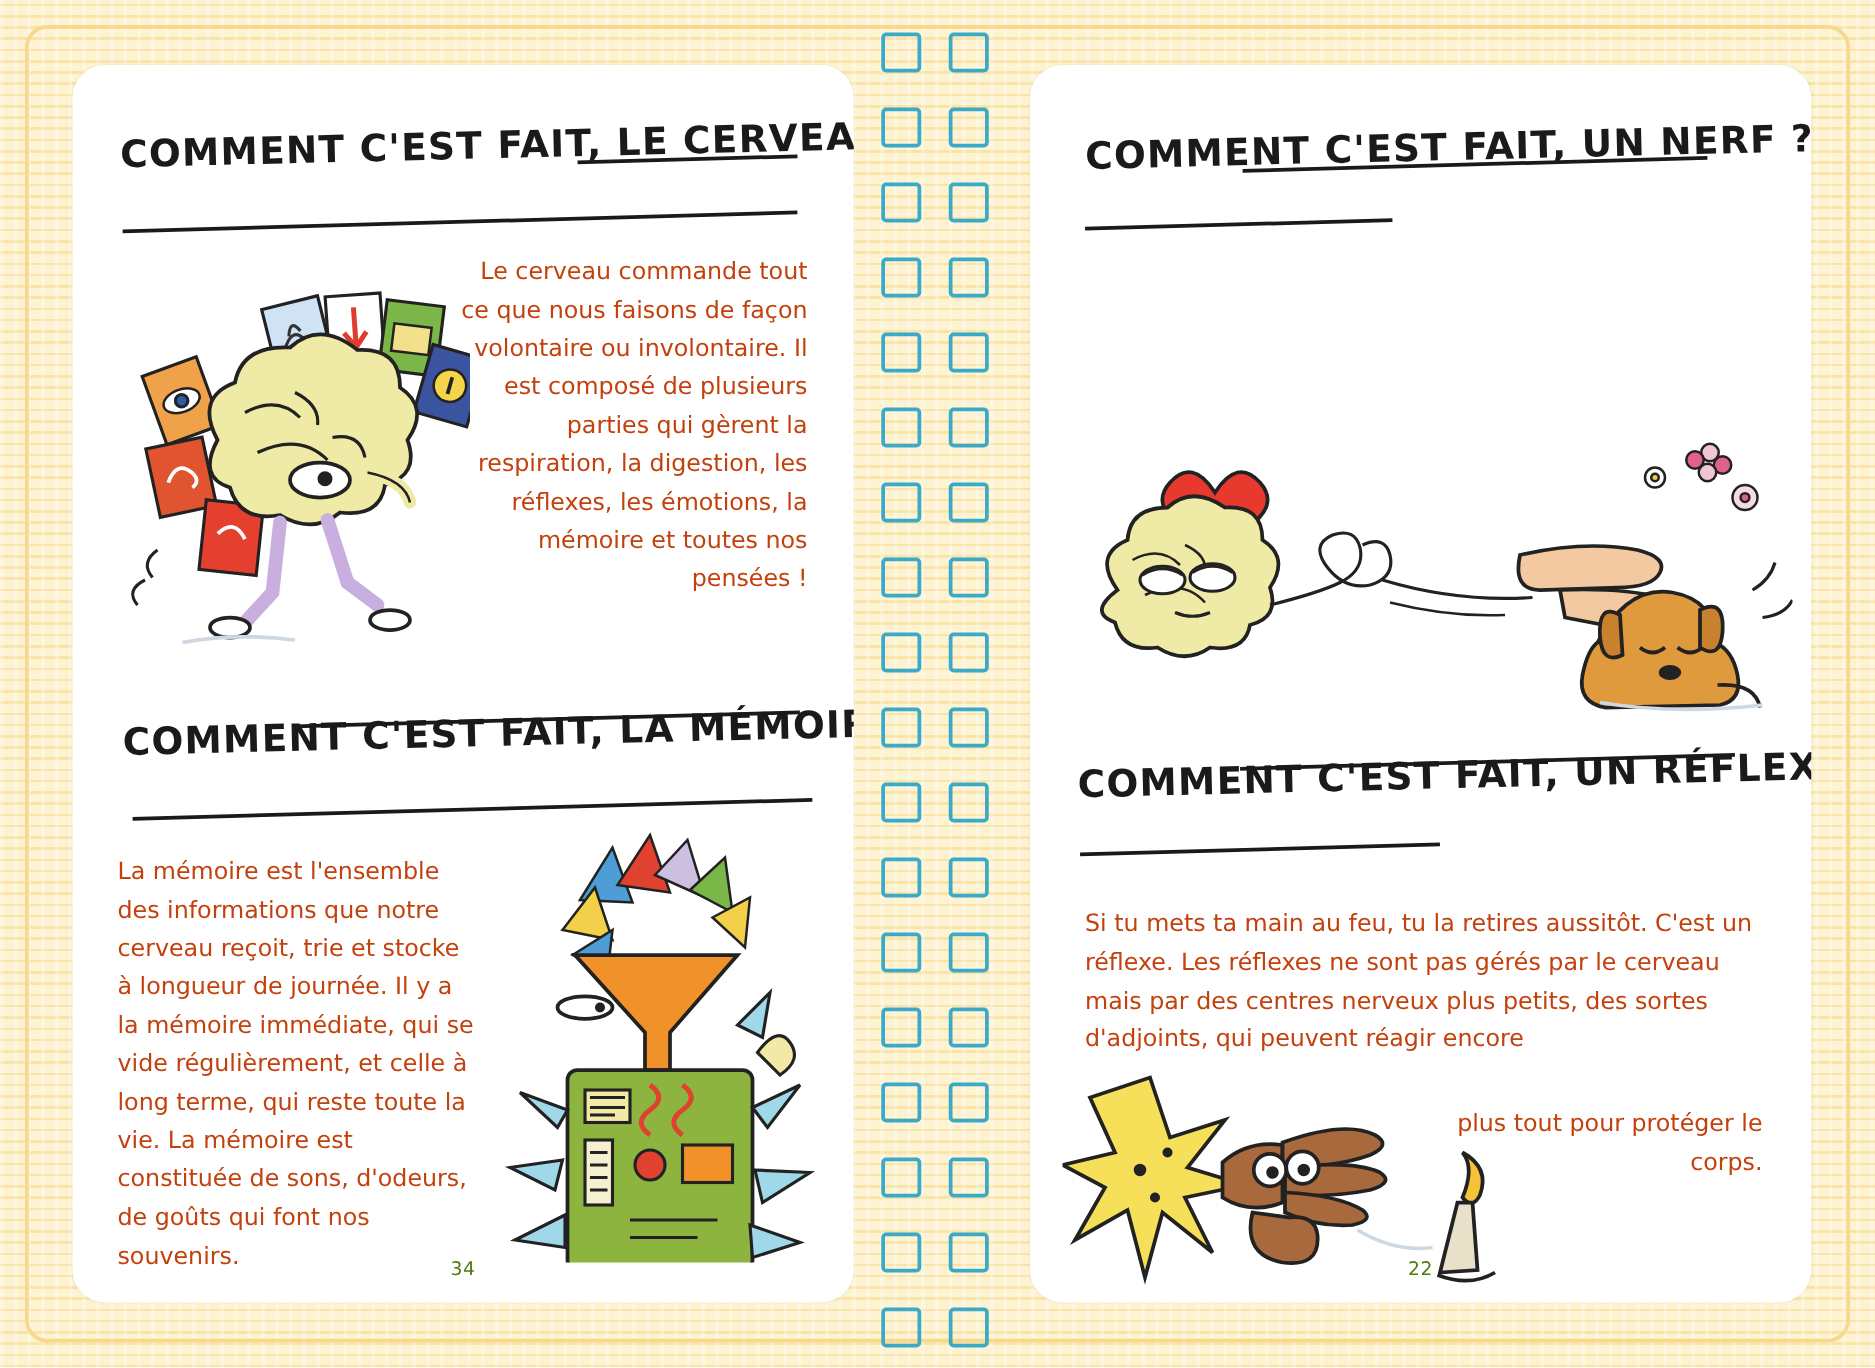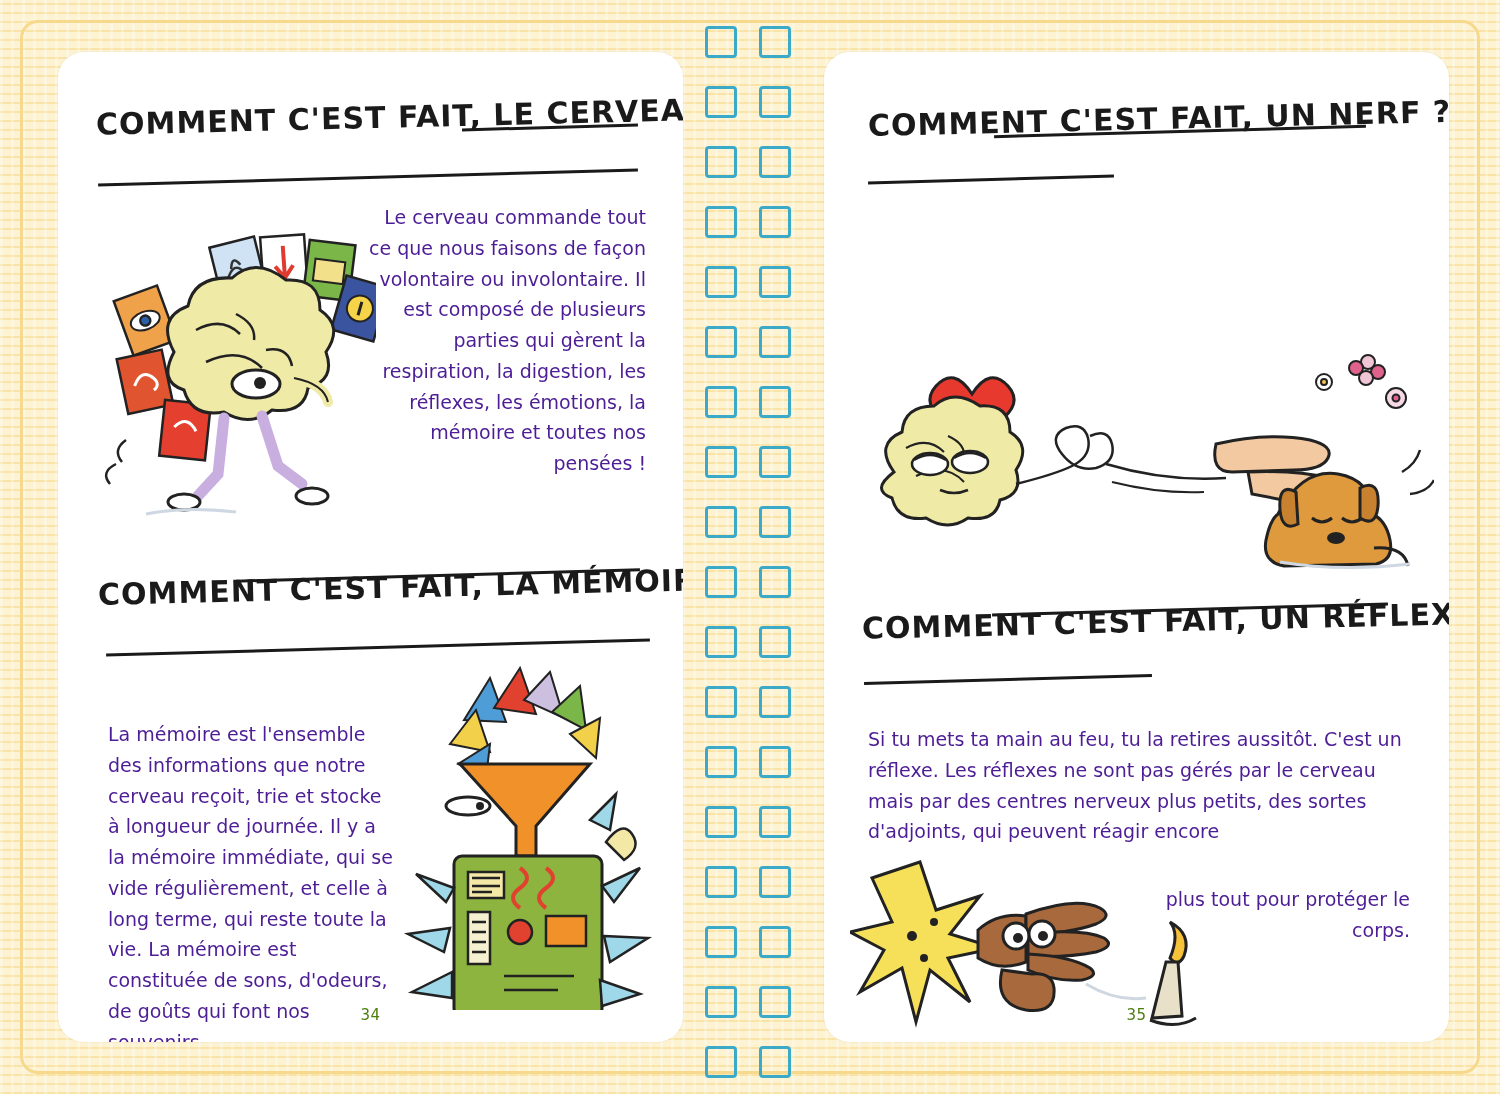--- a/index.html
+++ b/index.html
@@ -109,21 +109,21 @@
     background: #1a1a1a;
     transform: rotate(-1.6deg);
   }
 
   
   .body-text {
     position: absolute;
     font-family: "DejaVu Sans", sans-serif;
     font-size: 19px;
     line-height: 1.62;
-    color: #4c1d95;
+    color: #c2410c;
   }
   .align-right { text-align: right; }
   .align-left  { text-align: left; }
 
   
   .illu {
     position: absolute;
   }
   .illu svg { display: block; }
 </style>
@@ -199,21 +199,21 @@
     </div>
 
     <div class="body-text align-right" style="left:300px; top:150px; width:288px;">Le cerveau commande tout ce que nous faisons de façon volontaire ou involontaire. Il est composé de plusieurs parties qui gèrent la respiration, la digestion, les réflexes, les émotions, la mémoire et toutes nos pensées !</div>
 
     <div class="heading" style="left:40px; top:518px;">
       <span>COMMENT C'EST FAIT, LA MÉMOIRE ?</span>
     </div>
     <div class="heading-rule" style="left:178px; top:522px; width:404px;"></div>
     <div class="heading-rule" style="left:48px; top:594px; width:544px;"></div>
 
-    <div class="body-text align-left" style="left:50px; top:630px; width:288px;margin-top:37px;">La mémoire est l'ensemble des informations que notre cerveau reçoit, trie et stocke à longueur de journée. Il y a la mémoire immédiate, qui se vide régulièrement, et celle à long terme, qui reste toute la vie. La mémoire est constituée de sons, d'odeurs, de goûts qui font nos souvenirs.</div>
+    <div class="body-text align-left" style="left:36px; top:630px; width:288px;">La mémoire est l'ensemble des informations que notre cerveau reçoit, trie et stocke à longueur de journée. Il y a la mémoire immédiate, qui se vide régulièrement, et celle à long terme, qui reste toute la vie. La mémoire est constituée de sons, d'odeurs, de goûts qui font nos souvenirs.</div>
 
     <div class="illu" style="left:336px; top:608px;">
       <svg width="260" height="350" viewBox="0 0 260 350">
 
         <g stroke="#222" stroke-width="2">
           <polygon points="70,60 96,18 112,62" fill="#4f9dd6"></polygon>
           <polygon points="100,48 126,8 142,54" fill="#e0422f"></polygon>
           <polygon points="130,40 156,12 170,58" fill="#cdbfe0"></polygon>
           <polygon points="158,52 186,26 192,70" fill="#7ab648"></polygon>
           <polygon points="56,84 82,50 96,92" fill="#f2d04a"></polygon>
@@ -395,15 +395,15 @@
 
         <g stroke="#222" stroke-width="3">
           <path d="M320 106 q10 -24 0 -36 q22 12 14 34 q-6 12 -14 2 z" fill="#f6c23a"></path>
           <path d="M316 110 l-14 56 l30 -2 l-4 -54 z" fill="#e8e0c8"></path>
           <path d="M300 168 q26 10 46 -2" fill="none"></path>
         </g>
         <path d="M236 132 q30 18 60 14" stroke="#cfd8e2" stroke-width="3" fill="none"></path>
       </svg>
     </div>
 
-    <div class="page-number">35</div>
+    <div class="page-number">22</div>
   </div>
 </div>
 
 </body></html>

